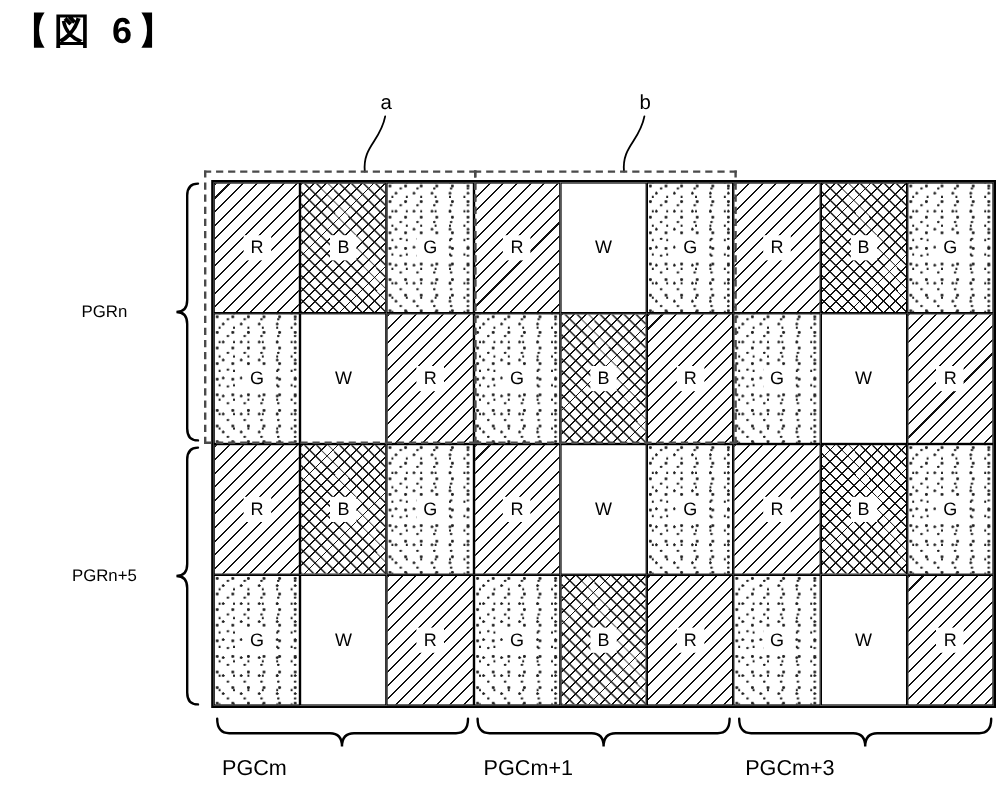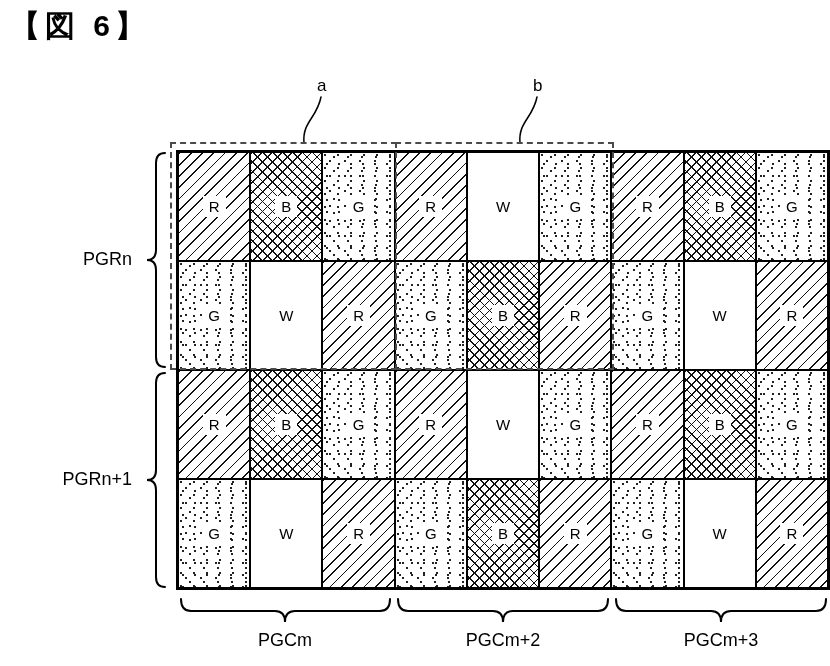--- a/index.html
+++ b/index.html
@@ -36,27 +36,27 @@
   .cell-label{
     background:#fff;padding:3px 6px;font-size:15px;line-height:1;
   }
   .dashed-rect{
     position:absolute;border:2px dashed #4a4a4a;box-sizing:border-box;
     pointer-events:none;z-index:5;background:transparent;
   }
   #region-a{left:170px;top:142px;width:227px;height:228px;}
   #region-b{left:395px;top:142px;width:219px;height:228px;}
   .row-group-label{
-    position:absolute;font-size:18px;transform:translateY(-50%);
-    width:90px;text-align:right;
+    position:absolute;font-size:14px;transform:translateY(-50%);
+    width:90px;text-align:center;
   }
   #row-label-0{left:42px;top:259px;}
   #row-label-1{left:42px;top:479px;}
   .col-group-label{
-    position:absolute;top:630px;width:200px;text-align:center;font-size:18px;
+    position:absolute;top:630px;width:200px;text-align:left;font-size:18px;
   }
   #col-label-0{left:185px;}
   #col-label-1{left:403px;}
   #col-label-2{left:621px;}
   .annot-label{position:absolute;font-size:17px;}
   #annot-a{left:317px;top:76px;}
   #annot-b{left:533px;top:76px;}
   .overlay-svg{
     position:absolute;left:0;top:0;width:830px;height:666px;
     pointer-events:none;z-index:4;
@@ -178,24 +178,24 @@
     </div>
     <div class="cell p-R">
       <span class="cell-label">R</span>
     </div>
   </div>
 
 <div class="dashed-rect" id="region-a"></div>
 <div class="dashed-rect" id="region-b"></div>
 
 <div class="row-group-label" id="row-label-0">PGRn</div>
-<div class="row-group-label" id="row-label-1">PGRn+1</div>
+<div class="row-group-label" id="row-label-1">PGRn+5</div>
 
 <div class="col-group-label" id="col-label-0">PGCm</div>
-<div class="col-group-label" id="col-label-1">PGCm+2</div>
+<div class="col-group-label" id="col-label-1">PGCm+1</div>
 <div class="col-group-label" id="col-label-2">PGCm+3</div>
 
 <svg class="overlay-svg" viewBox="0 0 830 666" xmlns="http://www.w3.org/2000/svg">
 
   <path d="M 165,153 Q 156,153 156,163 L 156,250 Q 156,260 147,260 Q 156,260 156,270 L 156,357 Q 156,367 165,367" fill="none" stroke="#000" stroke-width="2" stroke-linecap="round"></path>
 
   <path d="M 165,373 Q 156,373 156,383 L 156,470 Q 156,480 147,480 Q 156,480 156,490 L 156,577 Q 156,587 165,587" fill="none" stroke="#000" stroke-width="2" stroke-linecap="round"></path>
 
   <path d="M 181,599 Q 181,611 191,611 L 275,611 Q 285,611 285,622 Q 285,611 295,611 L 380,611 Q 390,611 390,599" fill="none" stroke="#000" stroke-width="2" stroke-linecap="round"></path>
 

